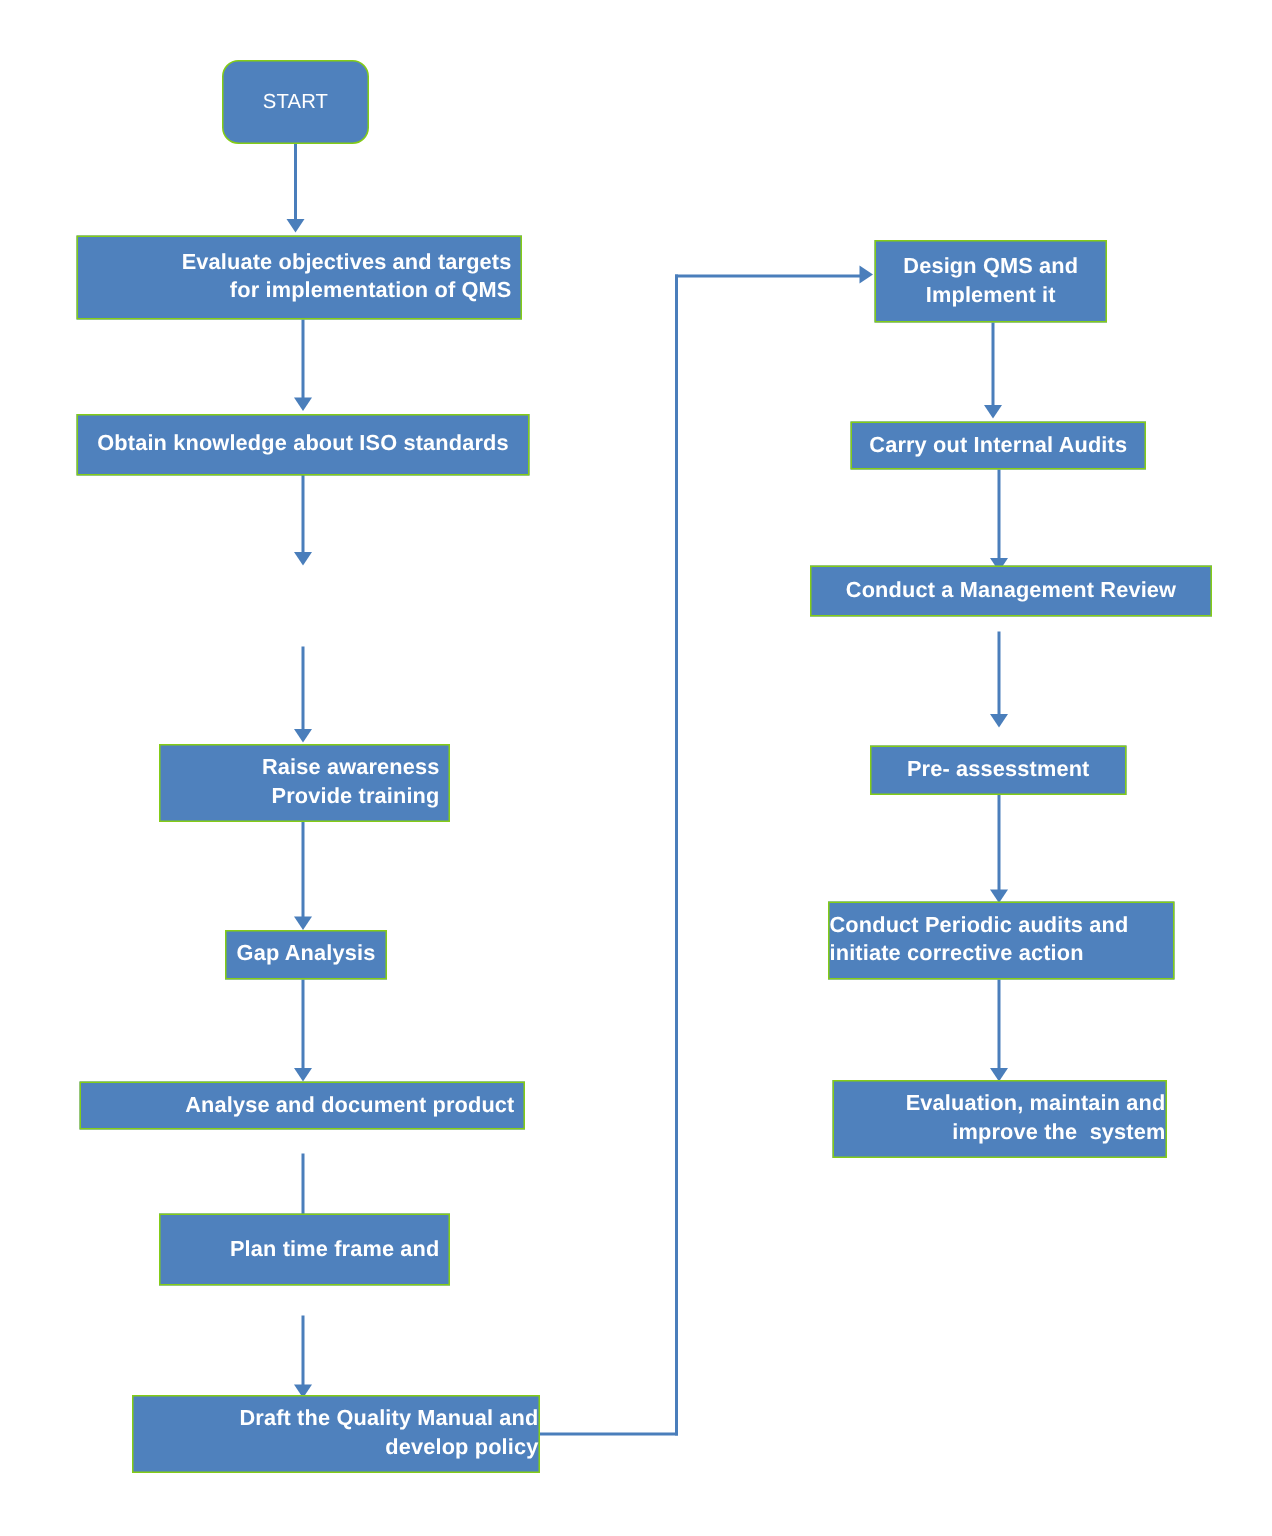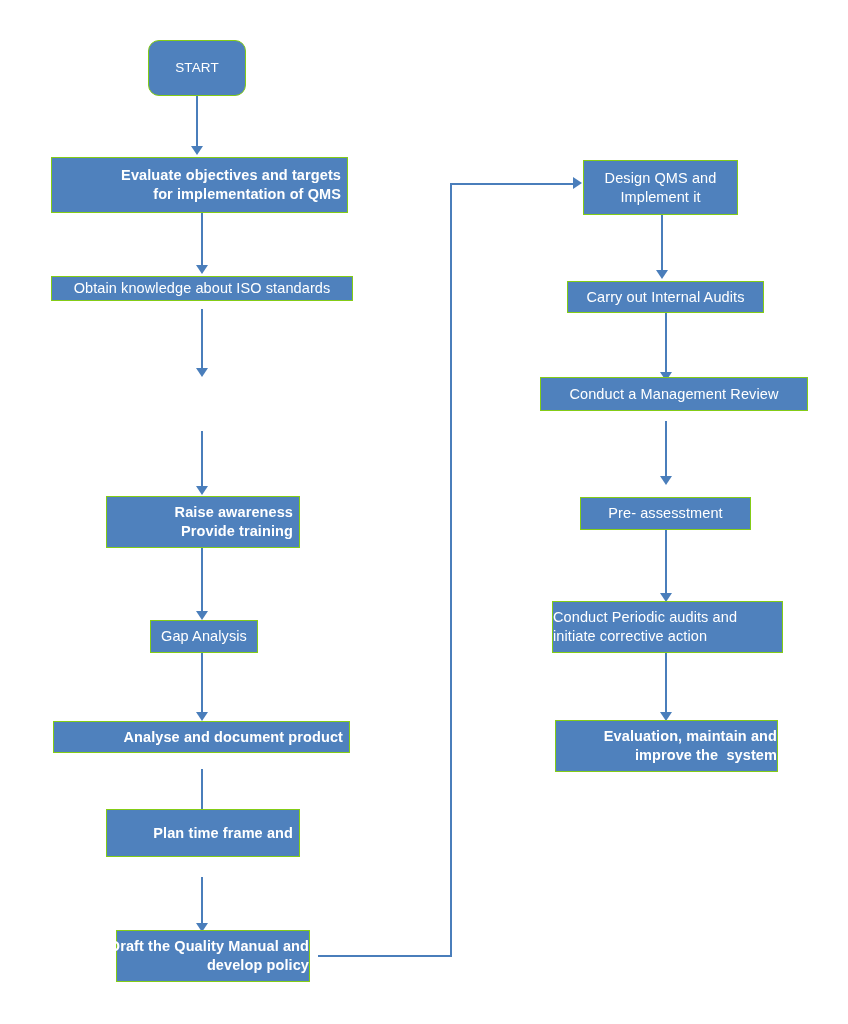--- a/index.html
+++ b/index.html
@@ -41,21 +41,21 @@
     padding: 0 6px;
   }
   .node.left {
     align-items: flex-start;
     text-align: left;
     padding-left: 0;
   }
   .node.bold { font-weight: bold; align-items: flex-end; }
   .node.rounded { border-radius: 11px; }
   .fs13 { font-size: 13.5px; }
-  .fs14 { font-size: 14.5px; }
+  .fs14 { font-size: 14.5px; font-weight: bold; }
 
   
   .conn {
     position: absolute;
     background: #4A7EBB;
   }
   .conn.v { width: 2px; }
   .conn.h { height: 2px; }
   .arrow {
     position: absolute;
@@ -122,21 +122,21 @@
 
   <div class="node center rounded fs13" style="left:148px; top:40px; width:98px; height:56px;">
     <span class="ln">START</span>
   </div>
 
   <div class="node center bold fs14" style="left:51px; top:157px; width:297px; height:56px;">
     <span class="ln">Evaluate objectives and targets</span>
     <span class="ln">for implementation of QMS</span>
   </div>
 
-  <div class="node center fs14" style="left:51px; top:276px; width:302px; height:25px;">
+  <div class="node center fs14" style="left:51px; top:276px; width:302px; height:41px;">
     <span class="ln">Obtain knowledge about ISO standards</span>
   </div>
 
 
   <div class="node center bold fs14" style="left:106px; top:496px; width:194px; height:52px;">
     <span class="ln">Raise awareness</span>
     <span class="ln">Provide training</span>
   </div>
 
   <div class="node center fs14" style="left:150px; top:620px; width:108px; height:33px;">
@@ -144,21 +144,21 @@
   </div>
 
   <div class="node center bold fs14" style="left:53px; top:721px; width:297px; height:32px;">
     <span class="ln">Analyse and document product</span>
   </div>
 
   <div class="node center bold fs14" style="left:106px; top:809px; width:194px; height:48px;">
     <span class="ln">Plan time frame and</span>
   </div>
 
-  <div class="node left bold fs14" style="left:88px; top:930px; width:194px; height:52px;margin-left:28px;">
+  <div class="node left bold fs14" style="left:88px; top:930px; width:272px; height:52px;">
     <span class="ln">Draft the Quality Manual and</span>
     <span class="ln">develop policy</span>
   </div>
 
   <div class="node center fs14" style="left:583px; top:160px; width:155px; height:55px;">
     <span class="ln">Design QMS and</span>
     <span class="ln">Implement it</span>
   </div>
 
   <div class="node center fs14" style="left:567px; top:281px; width:197px; height:32px;">

